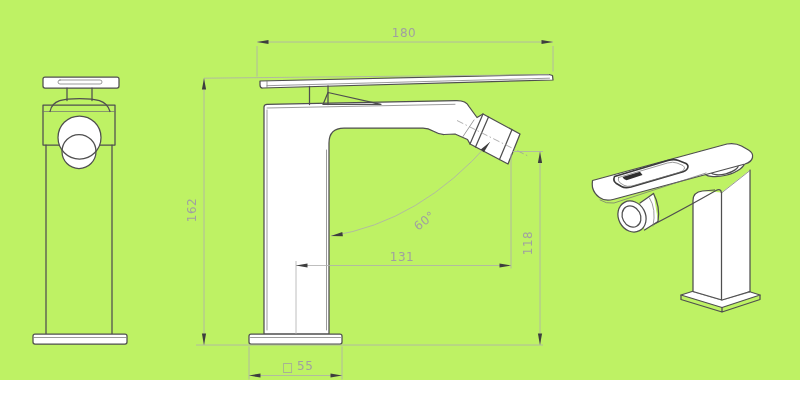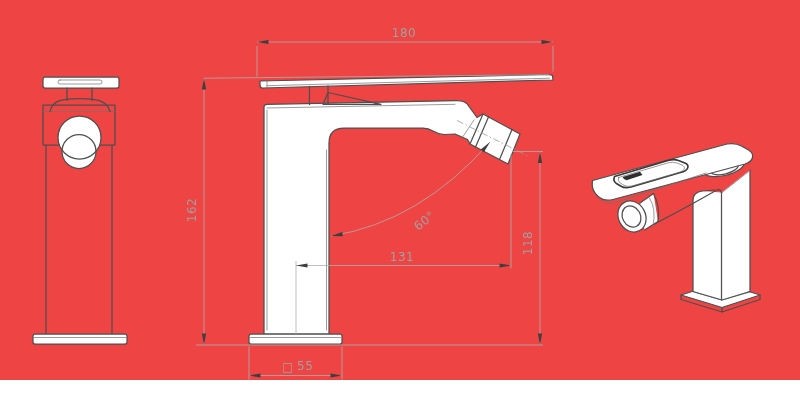--- a/index.html
+++ b/index.html
@@ -1,16 +1,16 @@
 <!DOCTYPE html>
 <html><head>
 <meta charset="utf-8">
 <style>
   html,body{margin:0;padding:0;background:#ffffff;}
-  .stage{width:800px;height:380px;background:#ef4444;overflow:hidden;}
+  .stage{width:800px;height:380px;background:#bef264;overflow:hidden;}
   svg{display:block;}
   .ol  {fill:none;stroke:#4f4f4f;stroke-width:1.25;stroke-linecap:round;stroke-linejoin:round;}
   .olf {fill:#ffffff;stroke:#4f4f4f;stroke-width:1.25;stroke-linejoin:round;}
   .fw  {fill:#ffffff;stroke:none;}
   .tn  {fill:none;stroke:#707070;stroke-width:.7;stroke-linecap:round;}
   .dm  {fill:none;stroke:#adadad;stroke-width:.8;}
   .cl  {fill:none;stroke:#9a9a9a;stroke-width:.8;stroke-dasharray:7 2.5 1.5 2.5;}
   .ar  {fill:#3e3e3e;stroke:none;}
   .heavy{fill:none;stroke:#3a3a3a;stroke-width:1.6;stroke-linejoin:round;}
   .slot{fill:#2f2f2f;stroke:none;}

